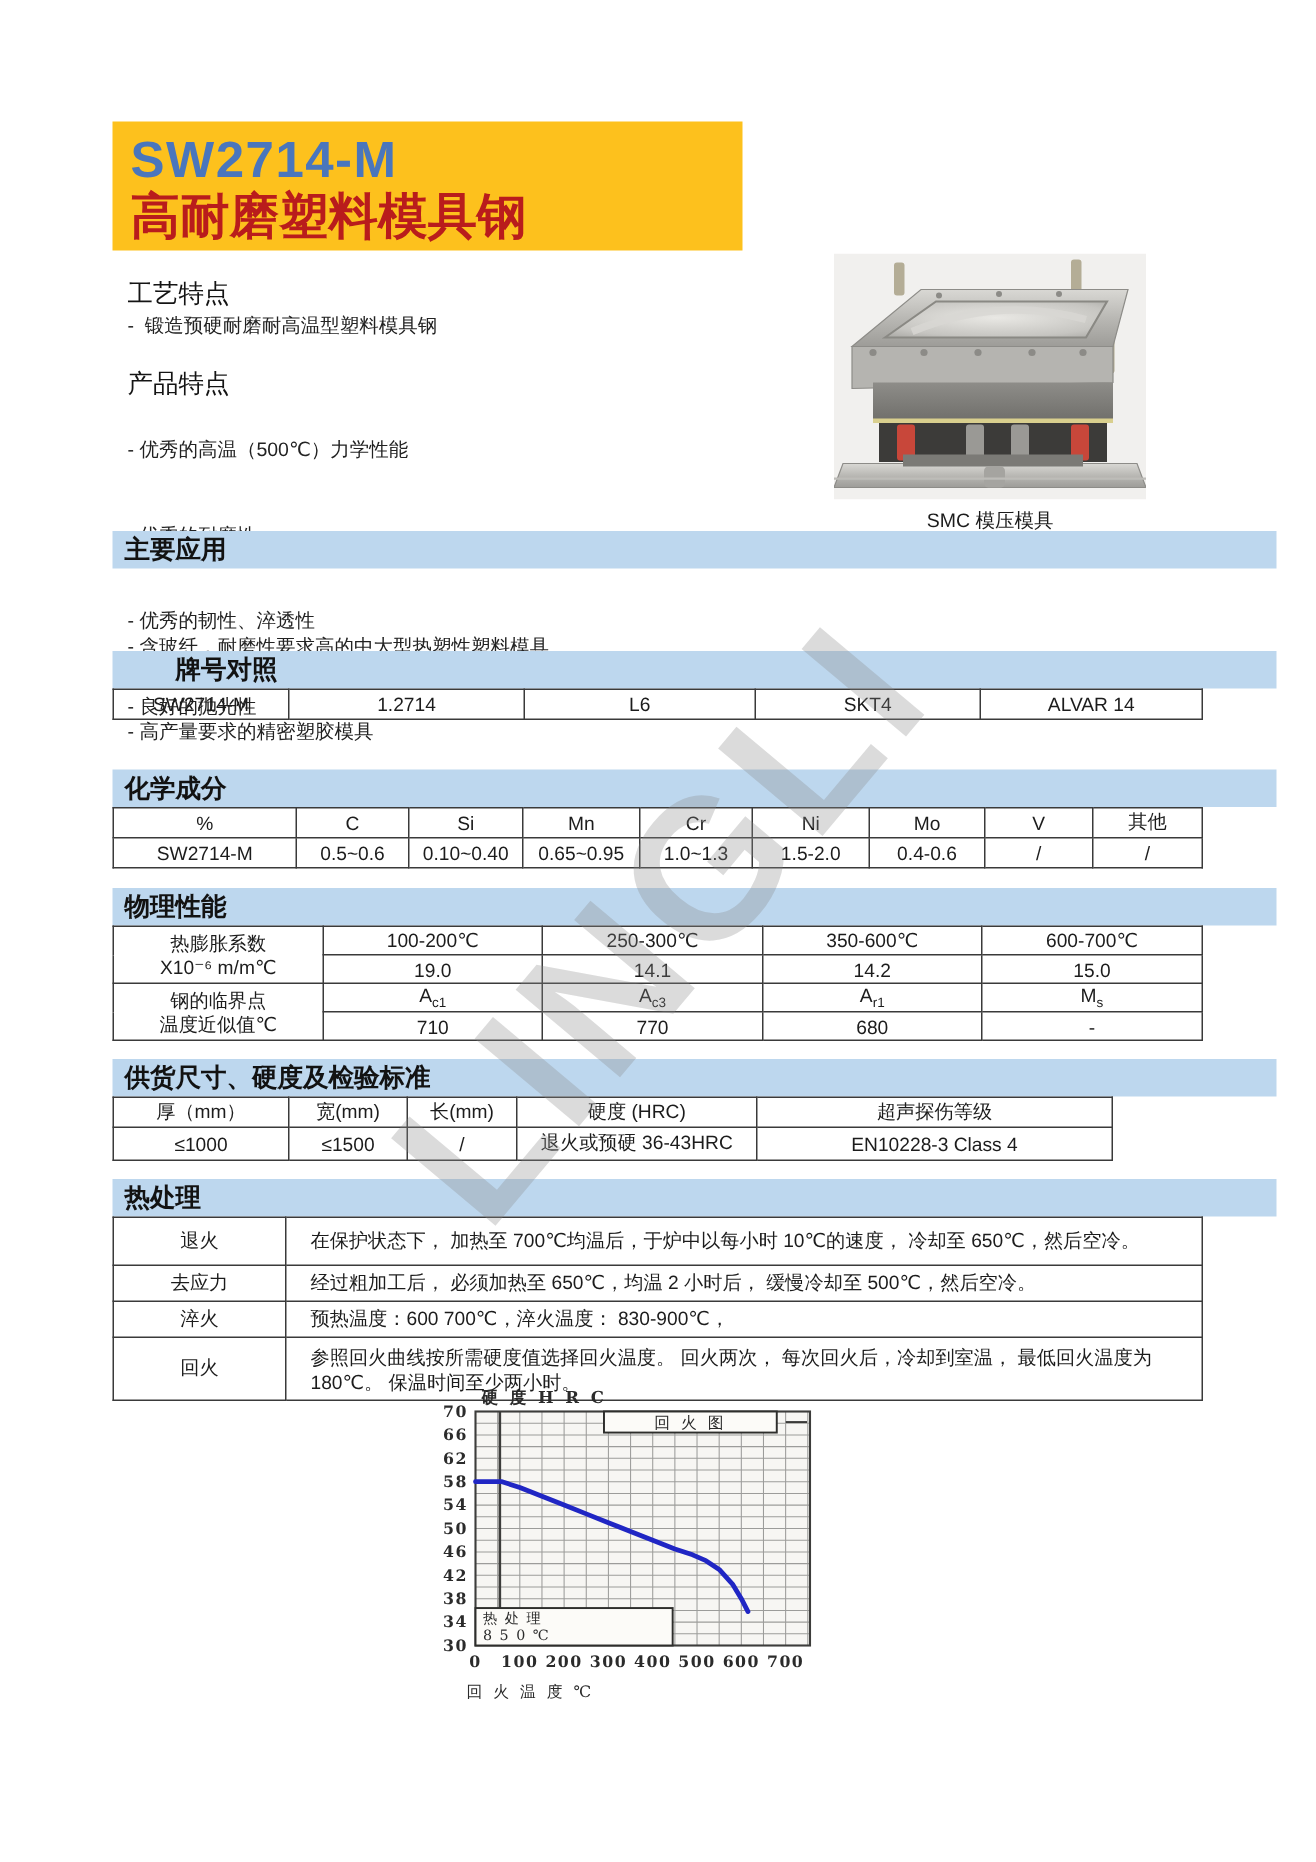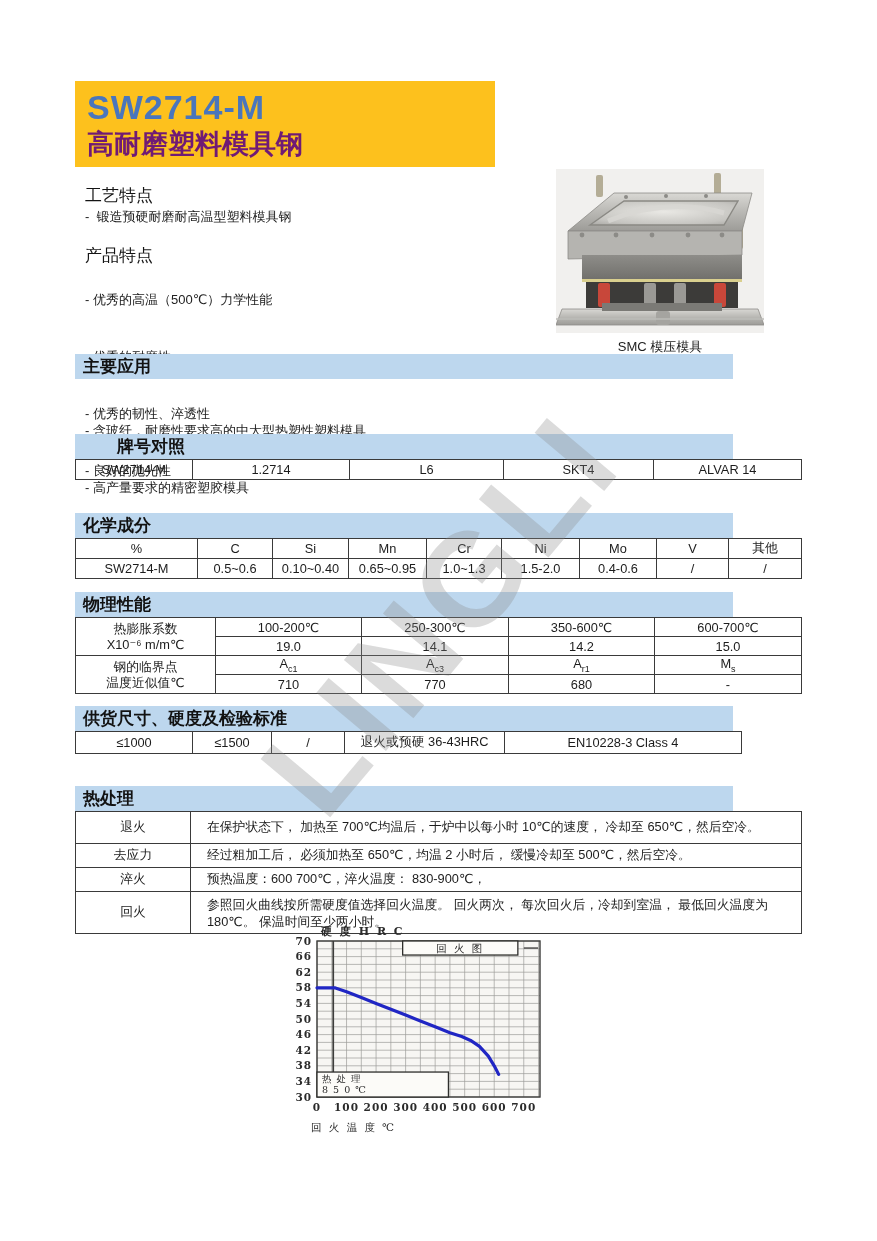--- a/index.html
+++ b/index.html
@@ -12,26 +12,26 @@
              display:flex;align-items:center;justify-content:center;
              transform:rotate(-50deg);transform-origin:center;
              font-size:132px;font-weight:bold;letter-spacing:6px;
              color:#8a8a8a;opacity:0.30;z-index:6;pointer-events:none;
              font-family:"Liberation Sans",sans-serif;}
 
   
   .hero{left:75px;top:81px;width:420px;height:86px;background:#fdc11d;
         padding:6px 0 0 12px;box-sizing:border-box;z-index:2;}
   .hero .model{font-size:34px;font-weight:bold;color:#4a76bc;line-height:40px;letter-spacing:1px;}
-  .hero .sub{font-size:27px;font-weight:bold;color:#701a75;line-height:34px;}
+  .hero .sub{font-size:33px;font-weight:bold;color:#b91c1c;line-height:34px;}
 
   .h-plain{font-size:17px;font-weight:normal;color:#141414;}
   .bullets{font-size:13px;color:#222;line-height:19px;white-space:pre;}
 
-  .banner{left:75px;width:658px;height:25px;background:#bdd7ee;
+  .banner{left:75px;width:776px;height:25px;background:#bdd7ee;
           font-size:17px;font-weight:bold;color:#121212;line-height:25px;
           padding-left:8px;box-sizing:border-box;z-index:2;}
 
   table.dt{border-collapse:collapse;table-layout:fixed;z-index:3;position:absolute;background:transparent;}
   table.dt td{border:1px solid #3a3a3a;text-align:center;vertical-align:middle;
               font-size:12.8px;color:#1c1c1c;padding:0 2px;overflow:hidden;}
   table.dt td.lft{text-align:left;padding:3px 16px;}
   table.dt tr{height:20px;}
   .two-line{line-height:16px;}
   sub{font-size:9px;}
@@ -237,20 +237,27 @@
   <div class="abs banner" style="top:706px;">供货尺寸、硬度及检验标准</div>
   <table class="dt" style="left:75px;top:731px;width:666px;">
     <colgroup>
         <col style="width:117px">
         <col style="width:79px">
         <col style="width:73px">
         <col style="width:160px">
         <col style="width:237px">
       </colgroup>
     <tbody>
+        <tr>
+      <td>厚（mm）</td>
+      <td>宽(mm)</td>
+      <td>长(mm)</td>
+      <td>硬度 (HRC)</td>
+      <td>超声探伤等级</td>
+    </tr>
     <tr style="height:22px">
       <td>≤1000</td>
       <td>≤1500</td>
       <td>/</td>
       <td>退火或预硬 36-43HRC</td>
       <td>EN10228-3 Class 4</td>
     </tr>
   </tbody>
     </table>
 

